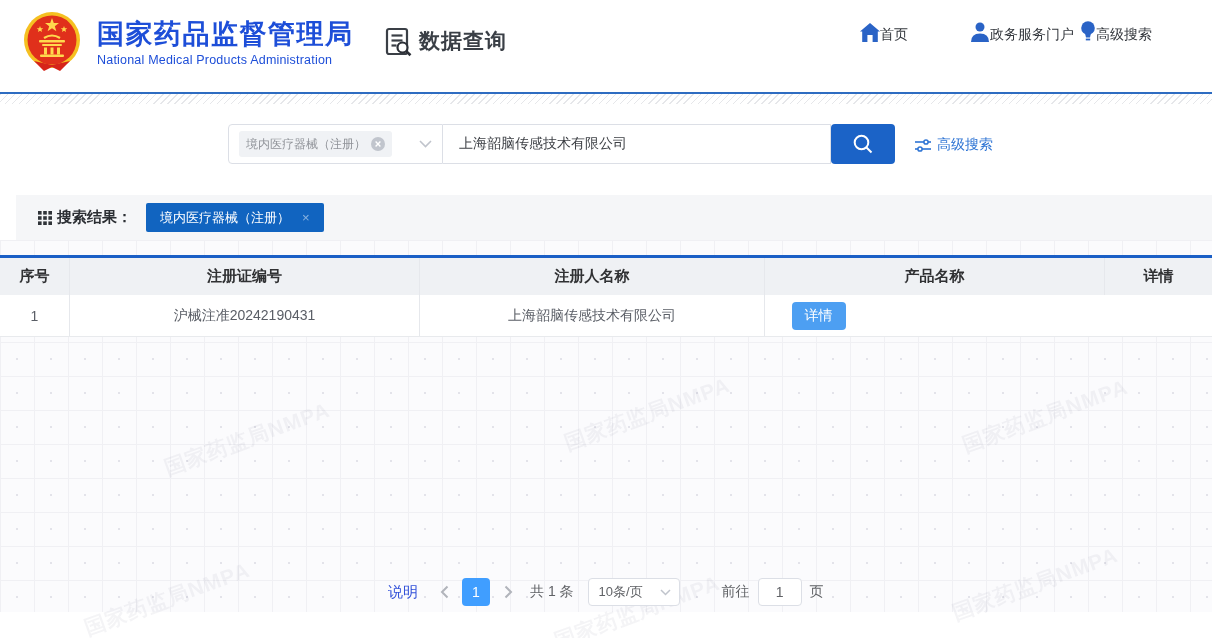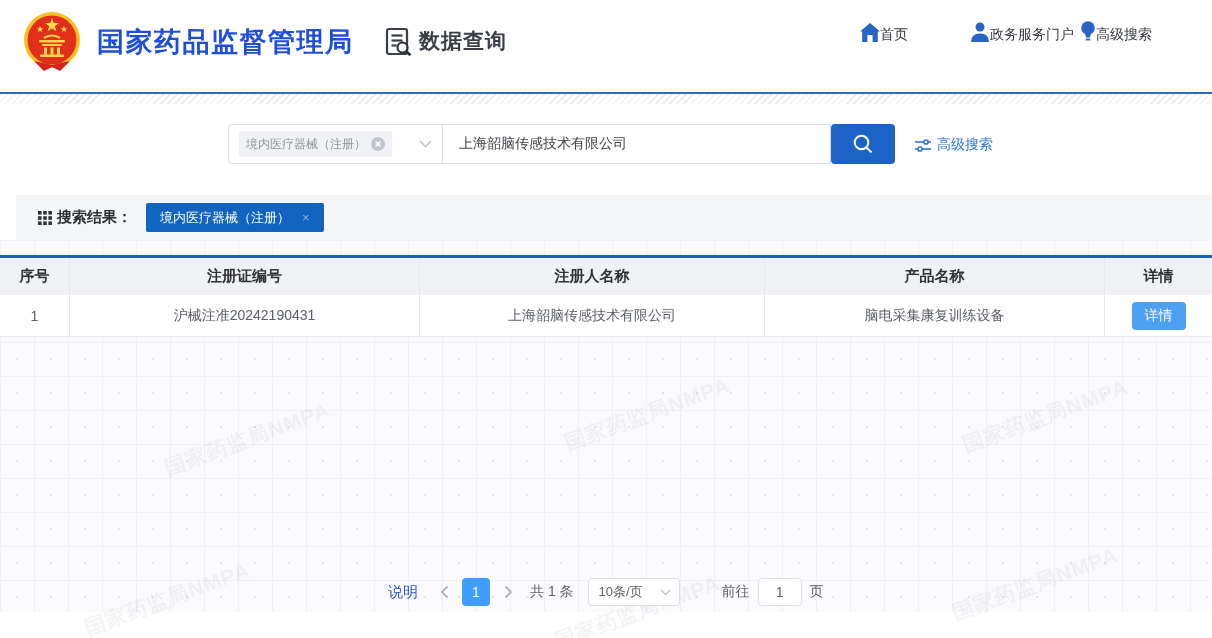--- a/index.html
+++ b/index.html
@@ -104,20 +104,21 @@
         <rect x="19" y="31" width="26" height="2.4" rx="1" fill="#ffd84d"></rect>
         <rect x="22" y="35" width="20" height="2" rx="1" fill="#ffd84d"></rect>
         <rect x="24" y="38.5" width="3" height="7" fill="#ffd84d"></rect>
         <rect x="30.5" y="38.5" width="3" height="7" fill="#ffd84d"></rect>
         <rect x="37" y="38.5" width="3" height="7" fill="#ffd84d"></rect>
         <rect x="20" y="45.5" width="24" height="2.4" rx="1" fill="#ffd84d"></rect>
         <path d="M24 29 Q32 24 40 29" stroke="#ffd84d" stroke-width="2.2" fill="none"></path>
       </svg>
       <div class="brand-text">
         <div class="brand-cn">国家药品监督管理局</div>
+        <div class="brand-en">National Medical Products Administration</div>
       </div>
     </div>
 
     <div class="app-title">
       <svg width="28" height="30" viewBox="0 0 28 30">
         <rect x="2" y="2" width="20" height="25" rx="2" fill="none" stroke="#3a3f46" stroke-width="2.2"></rect>
         <line x1="6.5" y1="8.5" x2="17.5" y2="8.5" stroke="#3a3f46" stroke-width="2.2"></line>
         <line x1="6.5" y1="13.5" x2="17.5" y2="13.5" stroke="#3a3f46" stroke-width="2.2"></line>
         <line x1="6.5" y1="18.5" x2="11.5" y2="18.5" stroke="#3a3f46" stroke-width="2.2"></line>
         <circle cx="17.5" cy="20.5" r="5" fill="#fff" stroke="#2b2f36" stroke-width="2.2"></circle>
@@ -227,21 +228,20 @@
         <div class="cell c0">序号</div>
         <div class="cell c1">注册证编号</div>
         <div class="cell c2">注册人名称</div>
         <div class="cell c3">产品名称</div>
         <div class="cell c4">详情</div>
       </div>
       <div class="trow tbody">
         <div class="cell c0">1</div>
         <div class="cell c1">沪械注准20242190431</div>
         <div class="cell c2">上海韶脑传感技术有限公司</div>
-        <div class="cell c3">脑电采集康复训练设备</div>
         <div class="cell c4">
           <button class="detail-btn">详情</button>
         </div>
       </div>
     </div>
 
     <div class="pager">
       <span class="note-link">说明</span>
       <span class="pg-arrow">
         <svg width="9" height="14" viewBox="0 0 9 14">

